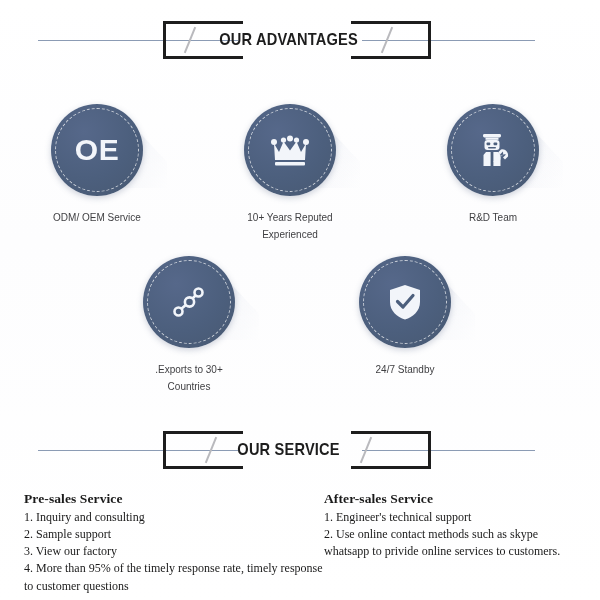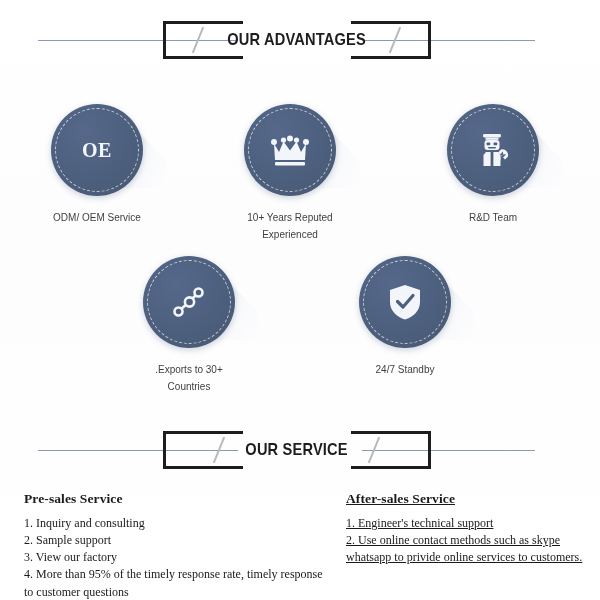--- a/index.html
+++ b/index.html
@@ -49,21 +49,21 @@
   }
   .bracket .v-left   { left: 0;    top: 0;    width: 3px;  height: 38px; }
   .bracket .v-right  { right: 0;   top: 0;    width: 3px;  height: 38px; }
   .bracket .h-tl     { left: 0;    top: 0;    width: 80px; height: 3px; }
   .bracket .h-tr     { right: 0;   top: 0;    width: 80px; height: 3px; }
   .bracket .h-bl     { left: 0;    bottom: 0; width: 80px; height: 3px; }
   .bracket .h-br     { right: 0;   bottom: 0; width: 80px; height: 3px; }
 
   .banner-title {
     position: absolute;
-    left: 163px;
+    left: 155px;
     top: 7px;
     width: 268px;
     height: 38px;
     display: flex;
     align-items: center;
     justify-content: center;
     gap: 11px;
   }
   .slash {
     display: block;
@@ -137,22 +137,22 @@
     content: "";
     position: absolute;
     left: 4px;
     top: 4px;
     right: 4px;
     bottom: 4px;
     border-radius: 50%;
     border: 1px dashed rgba(255,255,255,0.72);
   }
   .circle .oe-text {
-    font-family: Liberation Serif, serif;
-    font-size: 20px;
+    font-family: Liberation Sans, sans-serif;
+    font-size: 30px;
     font-weight: 600;
     color: #f2f5fa;
     letter-spacing: 0.5px;
     z-index: 2;
   }
   .circle svg { display: block; z-index: 2; }
 
   .feature-caption {
     margin-top: 14px;
     font-family: "Liberation Sans", sans-serif;
@@ -164,21 +164,21 @@
   
   .service-block {
     position: absolute;
     font-family: "Liberation Serif", serif;
     color: #1a1a1a;
   }
   .service-block h3 {
     font-family: "Liberation Serif", serif;
     font-size: 13.5px;
     font-weight: bold;
-    margin-bottom: 8px;
+    margin-bottom: 2px;
     letter-spacing: 0.1px;
   }
   .service-block p {
     font-size: 12px;
     line-height: 1.43;
   }
 </style>
 </head>
 <body>
 
@@ -318,19 +318,19 @@
   </div>
 
   <div class="service-block" style="left:24px; top:491px; width:300px;">
     <h3>Pre-sales Service</h3>
     <p style="white-space:pre-line;">1. Inquiry and consulting
 2. Sample support
 3. View our factory
 4. More than 95% of the timely response rate, timely response to customer questions</p>
   </div>
 
-  <div class="service-block" style="left:346px; top:491px; width:252px;text-decoration:underline;">
+  <div class="service-block" style="left:324px; top:491px; width:252px;">
     <h3>After-sales Service</h3>
     <p style="white-space:pre-line;">1. Engineer's technical support
 2. Use online contact methods such as skype whatsapp to privide online services to customers.</p>
   </div>
 
 </div>
 
 </body></html>

